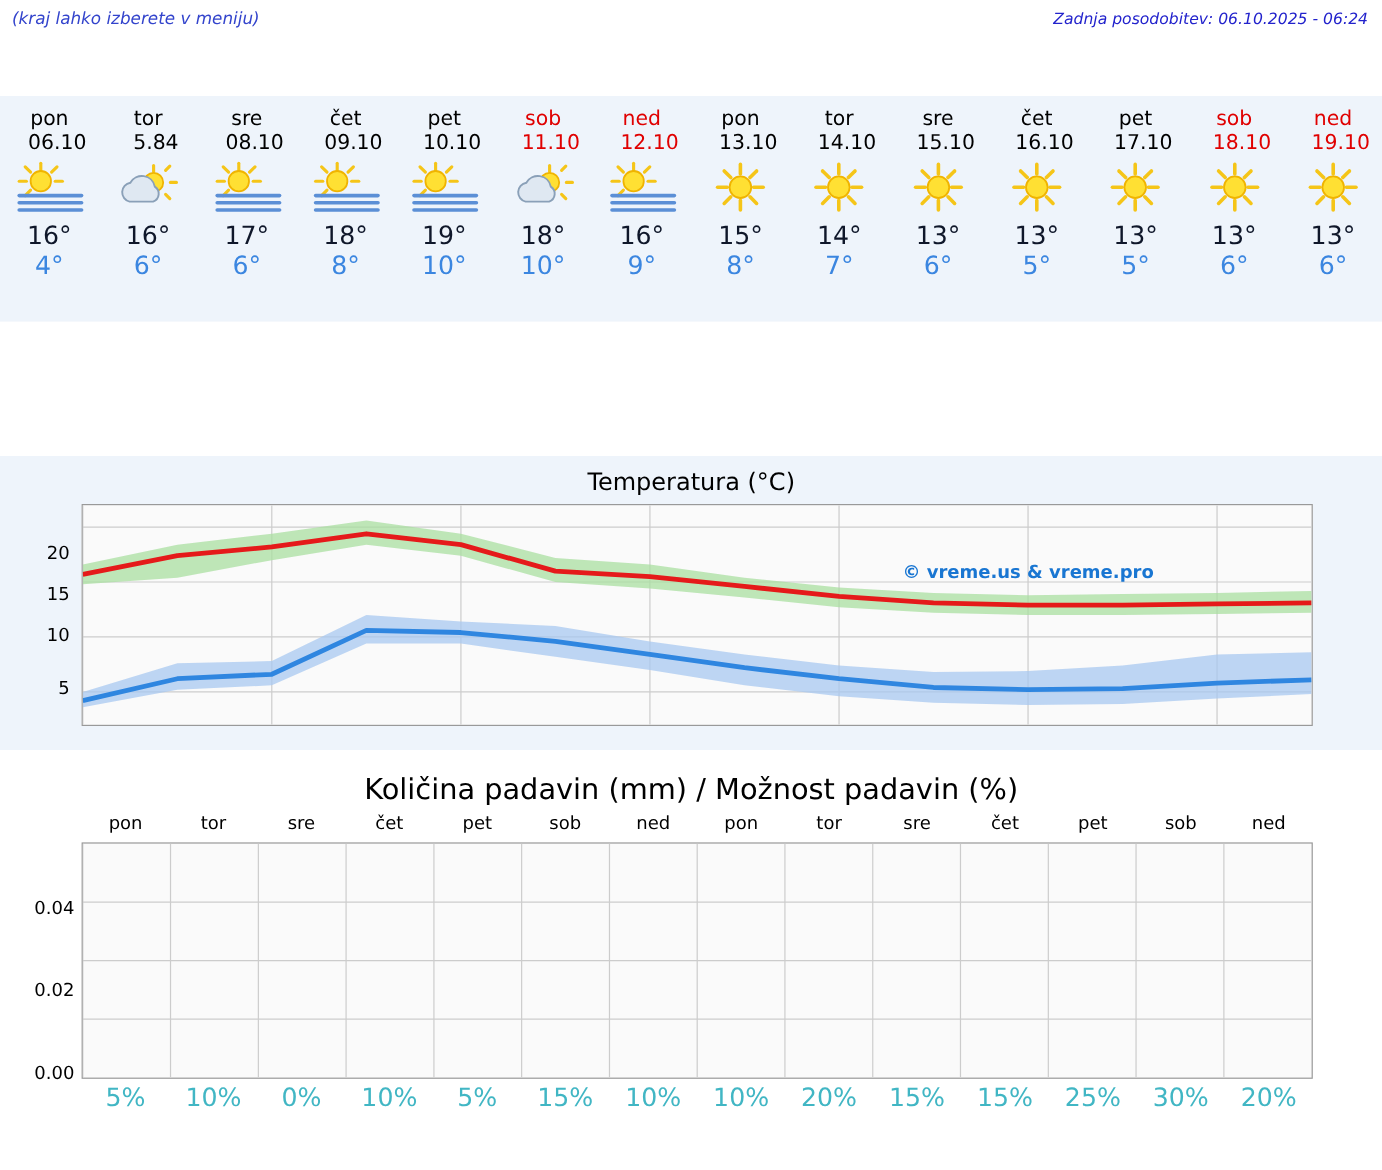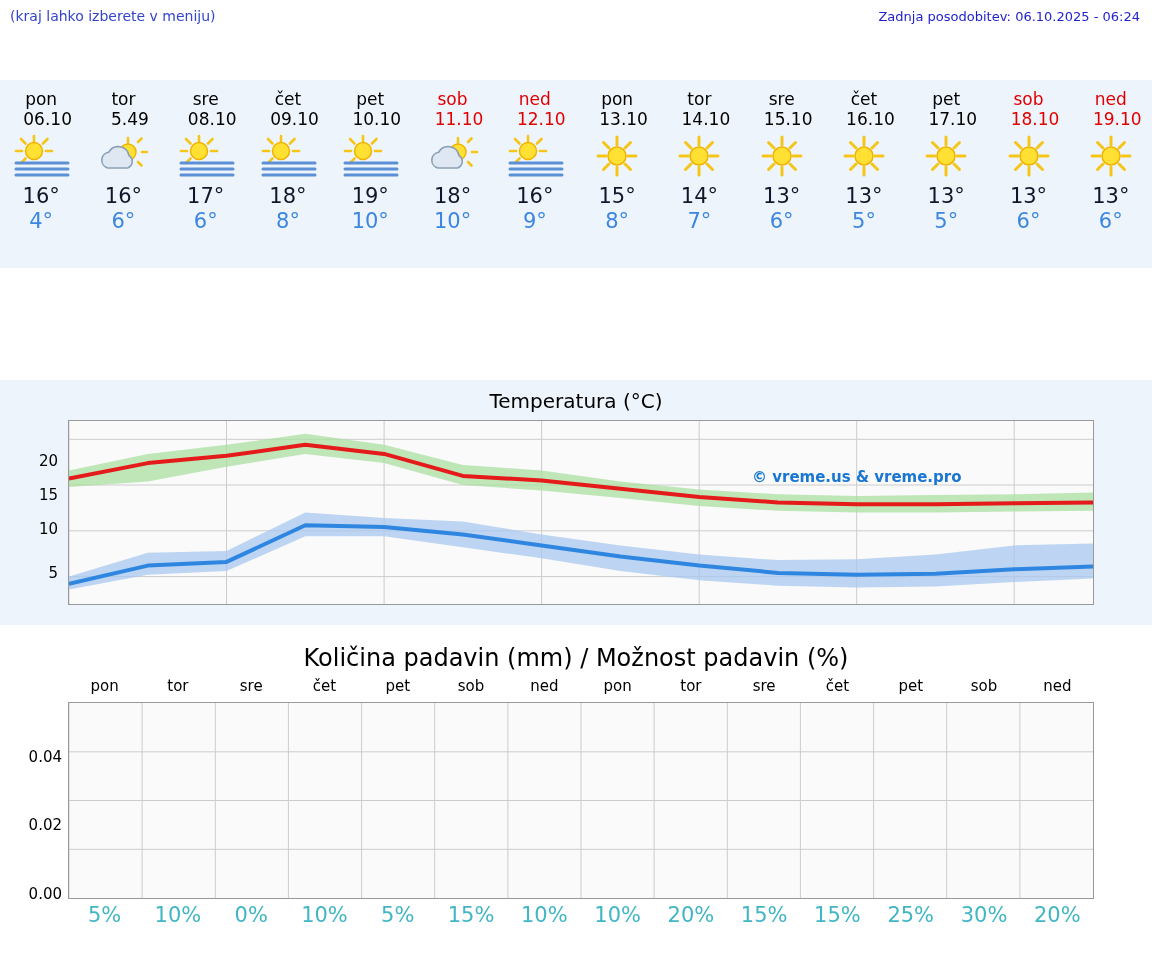--- a/index.html
+++ b/index.html
@@ -3,21 +3,21 @@
 <meta charset="utf-8">
 <style>
   html,body{margin:0;padding:0;}
   body{
     width:1152px;height:975px;
     background:#ffffff;
     font-family:"DejaVu Sans", sans-serif;
     position:relative;
     overflow:hidden;
   }
-  .top-bar{position:relative;height:62px;}
+  .top-bar{position:relative;height:62px;font-style:italic;}
   .menu-note{position:absolute;left:10px;top:8px;font-size:14px;color:#3344cc;}
   .page-title{position:absolute;left:0;right:0;top:17px;text-align:center;font-size:24px;color:#2222cc;}
   .updated{position:absolute;right:12px;top:9px;font-size:13px;color:#2222cc;}
 
   
   .strip{
     position:absolute;top:80px;left:0;width:1152px;height:188px;
     background:#eef4fb;
   }
   .days{display:flex;width:1152px;height:188px;}
@@ -77,21 +77,21 @@
       <line x1="6" y1="35" x2="58" y2="35"></line>
       <line x1="6" y1="41" x2="58" y2="41"></line>
     </g>
   </svg>
         </div>
     <div class="tmax">16°</div>
     <div class="tmin">4°</div>
       </div>
       <div class="day">
         <div class="dname">tor</div>
-    <div class="ddate">5.49</div>
+    <div class="ddate">5.84</div>
     <div class="icon-wrap">
           <svg width="58" height="44" viewBox="0 0 58 44">
     <g stroke="#f5c518" stroke-width="2.6" stroke-linecap="round">
       <line x1="34" y1="4" x2="34" y2="9"></line>
       <line x1="48" y1="18" x2="53" y2="18"></line>
       <line x1="44" y1="8" x2="47.5" y2="4.5"></line>
       <line x1="44" y1="28" x2="47.5" y2="31.5"></line>
     </g>
     <circle cx="34" cy="18" r="8" fill="#ffe033" stroke="#f0b400" stroke-width="1.5"></circle>
     <path d="M14 34 a8 8 0 0 1 0.6 -15.7 a11 11 0 0 1 20.4 3.2 a7 7 0 0 1 -1.4 12.5 z" fill="#dfe8f2" stroke="#8aa0b8" stroke-width="1.6"></path>

